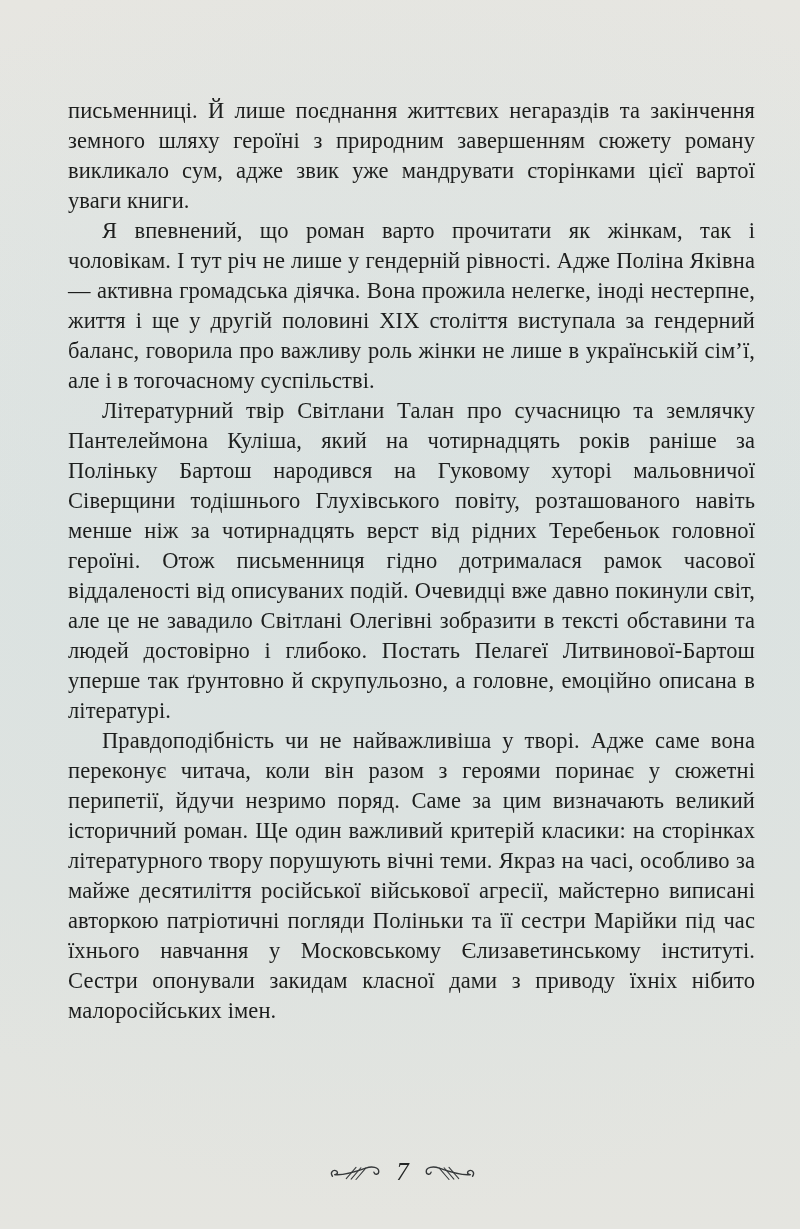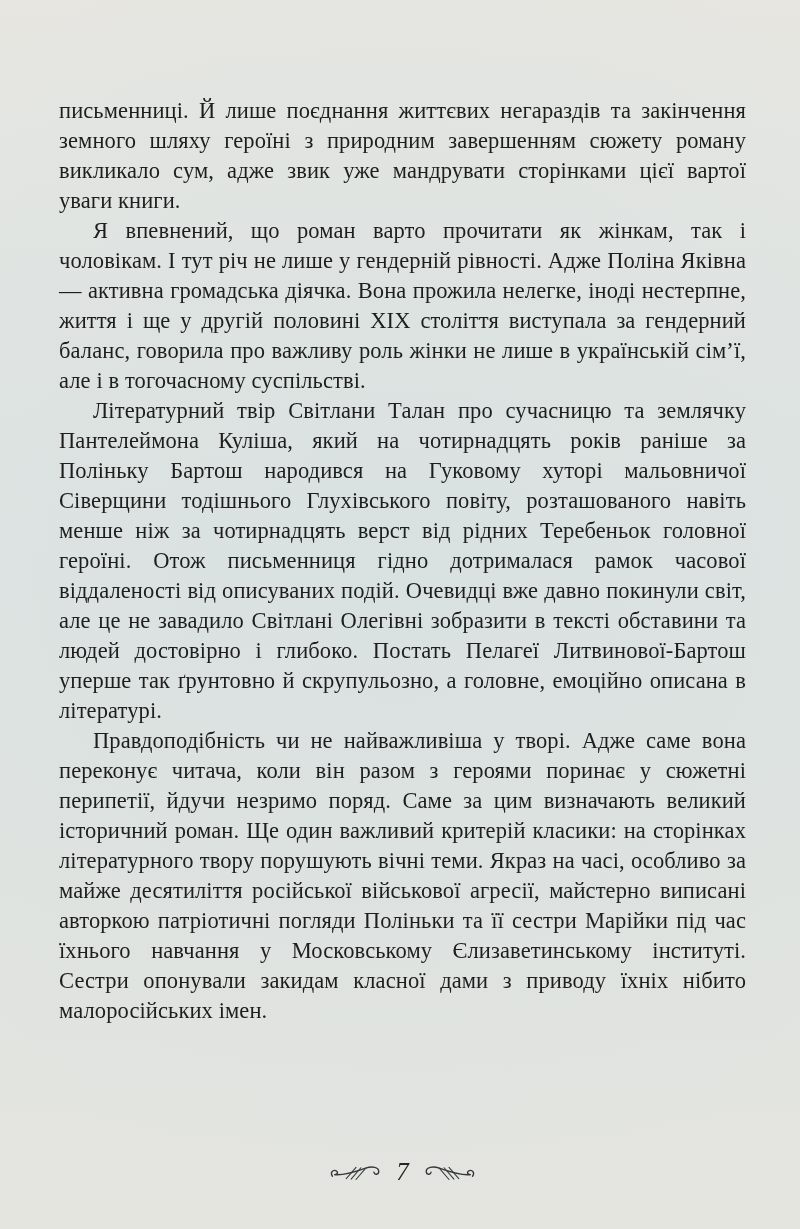--- a/index.html
+++ b/index.html
@@ -15,21 +15,21 @@
   .scan-page {
     position: relative;
     width: 800px;
     height: 1229px;
     background:
       radial-gradient(130% 90% at 50% 45%, rgba(214,224,224,0.55) 0%, rgba(214,224,224,0) 60%),
       linear-gradient(180deg, #e7e6e1 0%, #e2e5e2 18%, #dde3e1 45%, #dfe3e0 72%, #e5e5e0 100%);
   }
   .text-block {
     position: absolute;
-    left: 59px;
+    left: 68px;
     top: 96px;
     width: 687px;
     color: #1d1e1d;
     font-size: 22.5px;
     line-height: 30px;
     text-align: justify;
     letter-spacing: 0.1px;
   }
   .para {
     margin: 0;

